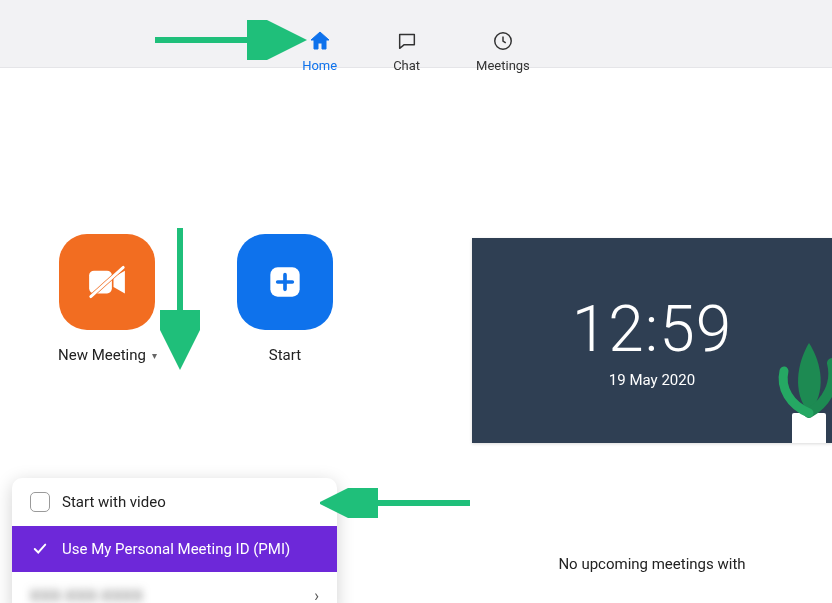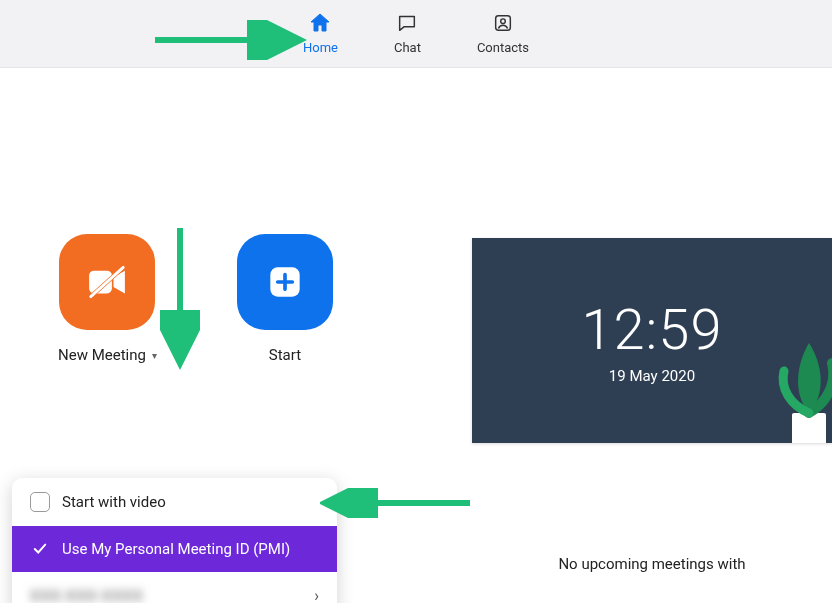--- a/index.html
+++ b/index.html
@@ -5,21 +5,21 @@
   * { box-sizing: border-box; margin: 0; padding: 0; }
   body {
     font-family: -apple-system, BlinkMacSystemFont, "Segoe UI", Roboto, Helvetica, Arial, sans-serif;
     width: 832px; height: 603px; background: #fff; overflow: hidden; position: relative;
     color: #222;
   }
 
   
   .nav {
     height: 68px; background: #f2f2f4; display: flex; justify-content: center; align-items: flex-start;
-    gap: 56px; padding-top: 10px; border-bottom: 1px solid #e5e5e8;
+    gap: 56px; padding-top: 28px; border-bottom: 1px solid #e5e5e8;
   }
   .nav-item { display: flex; flex-direction: column; align-items: center; gap: 4px; cursor: pointer; }
   .nav-icon { width: 26px; height: 26px; display:flex; align-items:center; justify-content:center; }
   .nav-label { font-size: 13px; color: #333; }
   .nav-item.active .nav-label { color: #0e72ec; }
   .nav-item.active svg { fill: #0e72ec; stroke:#0e72ec; }
 
   
   .main { position: relative; height: calc(603px - 68px); }
   .tiles { position: absolute; left: 58px; top: 166px; display: flex; gap: 80px; }
@@ -36,21 +36,21 @@
   
   .tiles2 { position: absolute; left: 58px; top: 424px; display: flex; gap: 80px; }
   .tile.blue-sm { width:96px; height:96px; }
 
   
   .clock-card { position:absolute; right:0; top:170px; width:360px; height:205px;
     background:#2f3f53; overflow:hidden; color:#fff; display:flex;
     flex-direction:column; align-items:center; justify-content:center;
     box-shadow: 0 1px 3px rgba(0,0,0,.15);
   }
-  .clock-time { font-size: 56px; font-weight: 300; letter-spacing:1px;}
+  .clock-time { font-size: 64px; font-weight: 300; letter-spacing:1px;}
   .clock-date { font-size: 15px; margin-top:4px; font-weight:400;}
   .plant { position:absolute; right:-10px; bottom:-10px; width:70px; height:120px; }
 
   .noupcoming { position:absolute; right:0; bottom:30px; width:360px; text-align:center; font-size:15px; color:#222;}
 
   
   .popover {
     position:absolute; left:12px; top:410px; width:325px; background:#fff;
     border-radius:10px; box-shadow:0 4px 18px rgba(0,0,0,.18); overflow:hidden;
   }
@@ -82,26 +82,25 @@
     <span class="nav-icon">
       <svg viewBox="0 0 24 24" width="22" height="22" fill="none" stroke="#333" stroke-width="1.6">
           <path d="M4 5h16v11H9l-5 4V5z" stroke-linejoin="round"></path>
         </svg>
     </span>
     <span class="nav-label">Chat</span>
   </div>
   <div class="nav-item">
     <span class="nav-icon">
       <svg viewBox="0 0 24 24" width="22" height="22" fill="none" stroke="#333" stroke-width="1.6">
-          <rect x="4" y="4" width="16" height="16" rx="3"></rect>
-          <circle cx="12" cy="10" r="2.5"></circle>
-          <path d="M7 18c1-2.5 3-3.5 5-3.5s4 1 5 3.5"></path>
+          <circle cx="12" cy="12" r="9"></circle>
+          <path d="M12 7v5l3 2"></path>
         </svg>
     </span>
-    <span class="nav-label">Contacts</span>
+    <span class="nav-label">Meetings</span>
   </div>
 </div>
 
 <div class="main">
 
   <div class="tiles">
     <div class="tile-col">
       <div class="tile orange">
         <svg viewBox="0 0 64 64" width="52" height="52">
           <rect x="10" y="18" width="28" height="28" rx="6" fill="#fff"></rect>

